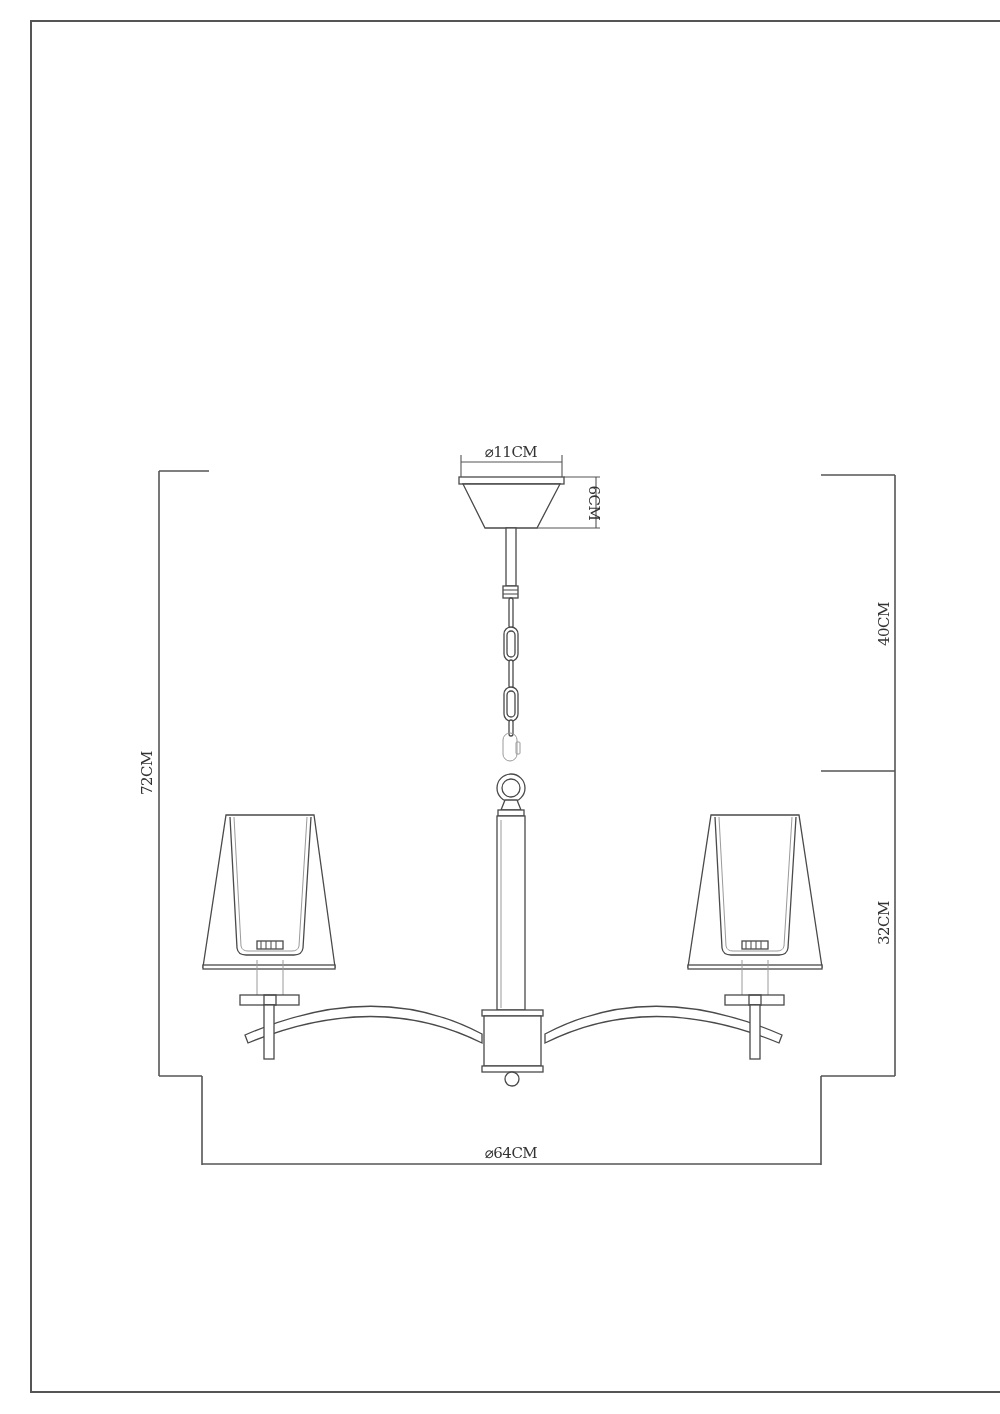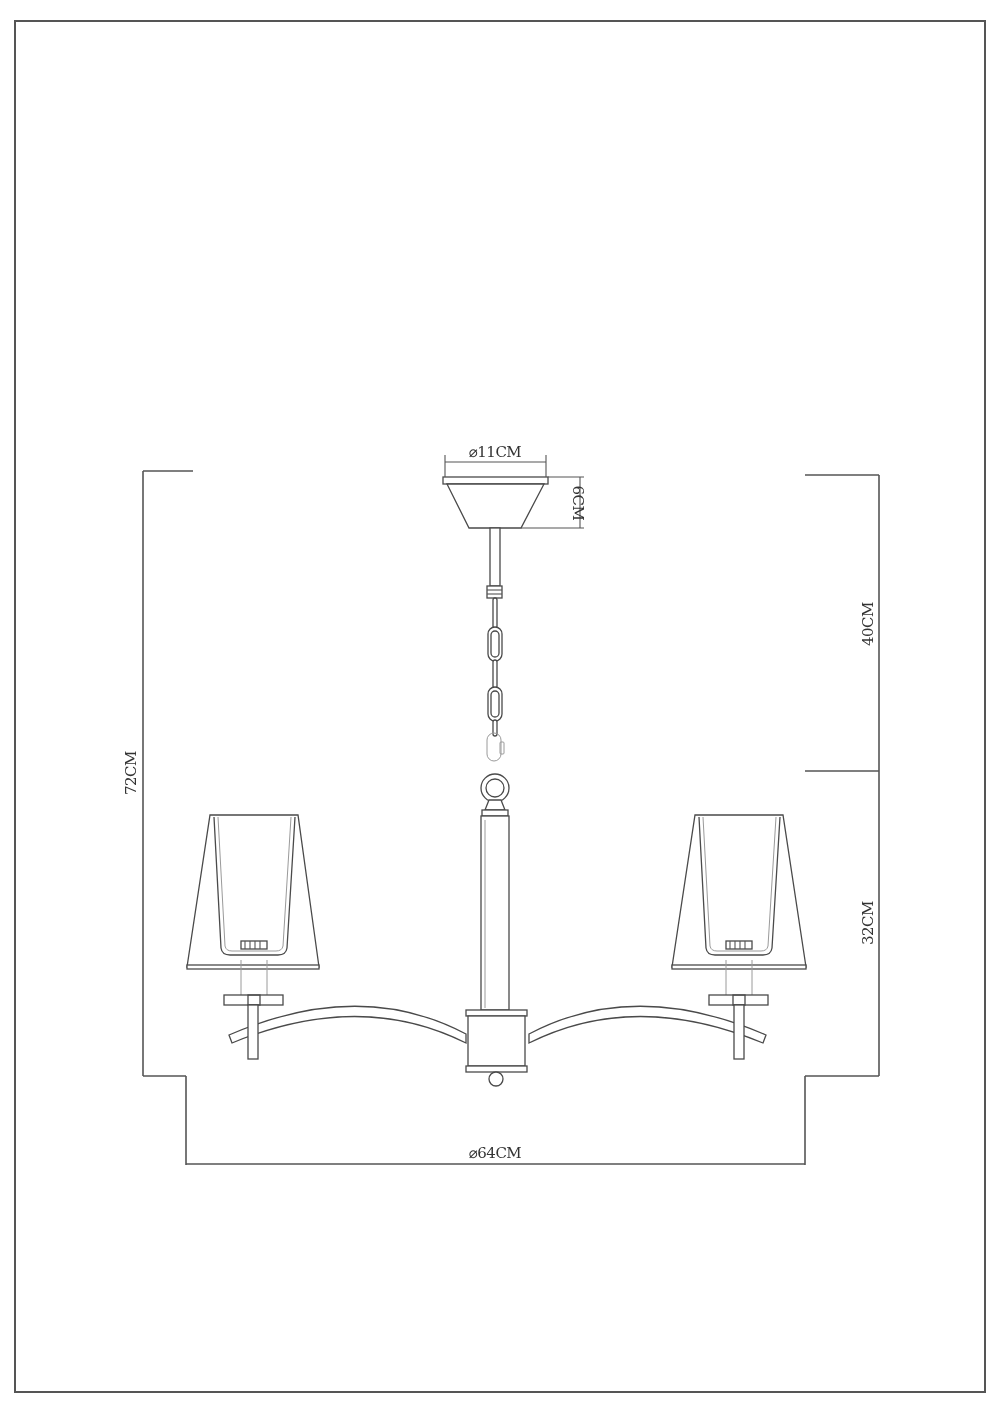--- a/index.html
+++ b/index.html
@@ -1,17 +1,17 @@
 <!DOCTYPE html>
 <html><head>
   <meta charset="utf-8">
   <style>
     html, body { margin: 0; padding: 0; background: #ffffff; }
     body { width: 1000px; height: 1414px; position: relative; overflow: hidden; }
-    .sheet { position: absolute; left: 0; top: 0; width: 876px; height: 1414px; }
+    .sheet { position: absolute; left: 16px; top: 0; width: 876px; height: 1414px; }
     svg { position: absolute; left: 0; top: 0; }
     .dim-text {
       font-family: "DejaVu Serif", "Liberation Serif", serif;
       font-size: 15px;
       fill: #333333;
       letter-spacing: -0.5px;
     }
     .line { stroke: #555555; fill: none; stroke-width: 1.6; }
     .thin { stroke: #555555; fill: none; stroke-width: 1.1; }
     .part { stroke: #4a4a4a; fill: #ffffff; stroke-width: 1.3; }

